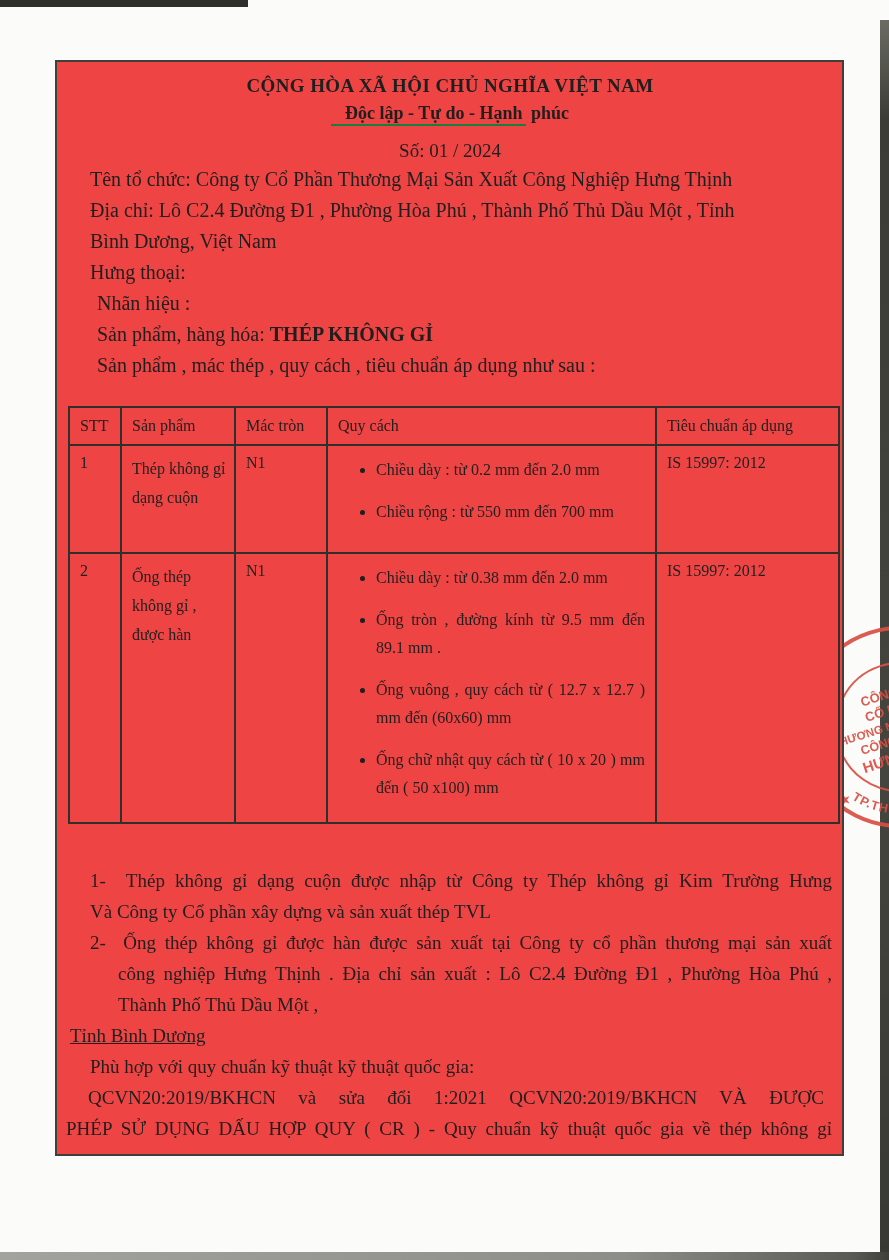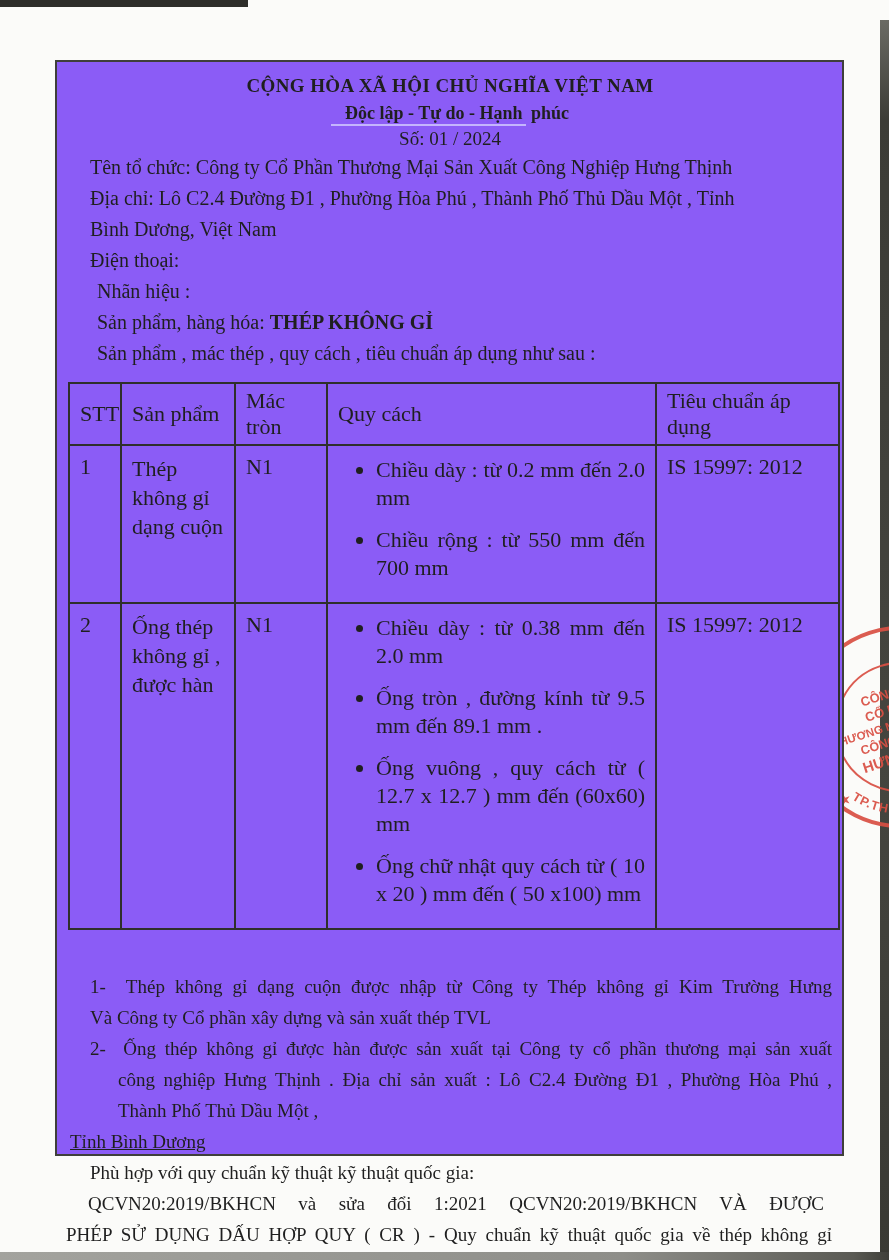--- a/index.html
+++ b/index.html
@@ -15,41 +15,41 @@
   .strip-right{left:880px;top:20px;width:9px;height:1240px;
     background:linear-gradient(180deg,#6b6b64 0%,#3c3c36 8%,#45453f 60%,#393933 100%);}
   .strip-bottom{left:0;top:1252px;width:889px;height:8px;
     background:linear-gradient(90deg,#a3a39e 0%,#8e8e89 70%,#5a5a54 96%,#3f3f3a 100%);}
   .ink-dot{position:absolute;border-radius:50%;background:#3b55b8;opacity:.8;}
   .ink-dash{position:absolute;width:14px;height:2px;background:#3b55b8;opacity:.75;transform:rotate(-18deg);border-radius:2px;}
 
   
   .frame{
     position:absolute;left:55px;top:60px;width:789px;height:1096px;
-    border:2px solid #3f3f3b;background:#8b5cf6;
+    border:2px solid #3f3f3b;background:#ef4444;
     padding:10px 10px 0 11px;box-sizing:border-box;
   }
 
   .c{text-align:center;}
   .nat-header{font-size:19px;font-weight:bold;letter-spacing:.4px;margin-top:2px;line-height:24px;}
   .motto{font-size:18px;font-weight:bold;margin-top:2px;line-height:26px;}
-  .motto .u{border-bottom:2px solid #c4b5fd;padding:0 4px 1px 14px;text-align:center;}
+  .motto .u{border-bottom:2px solid #15803d;padding:0 4px 1px 14px;text-align:center;}
   .doc-title{font-size:23px;font-weight:bold;letter-spacing:1px;margin-top:29px;line-height:28px;}
-  .doc-num{font-size:19px;margin-top:0;line-height:26px;}
+  .doc-num{font-size:19px;margin-top:12px;line-height:26px;}
 
   .info{font-size:20px;line-height:31px;}
   .info .p{margin:0 0 0 22px;text-align:justify;}
   .info .p2{margin-left:29px;}
   .org{margin-top:9px;}
   .bold{font-weight:bold;}
 
   
   table.spec{
-    border-collapse:collapse;margin-top:13px;width:770px;table-layout:fixed;
-    font-size:22px;
+    border-collapse:collapse;margin-top:25px;width:770px;table-layout:fixed;
+    font-size:16px;
   }
   table.spec th,table.spec td{
     border:2px solid #2f2f2b;vertical-align:top;padding:8px 8px 6px 10px;
     font-weight:normal;text-align:left;
   }
   col.c-stt{width:52px;}col.c-sp{width:114px;}col.c-mt{width:92px;}
   col.c-qc{width:329px;}col.c-tc{width:183px;}
   th.mid,td.mid{text-align:center;padding-left:4px;padding-right:4px;}
   tr.hdr th{height:28px;vertical-align:middle;padding-top:4px;padding-bottom:4px;}
   td.sp-cell{text-align:justify;line-height:29px;}
@@ -110,21 +110,21 @@
 
   <div class="c nat-header">CỘNG HÒA XÃ HỘI CHỦ NGHĨA VIỆT NAM</div>
   <div class="c motto"><span class="u">Độc lập - Tự do - Hạnh</span><span> phúc</span></div>
 
   <div class="c doc-num">Số: 01 / 2024</div>
 
   <div class="info">
     <div class="p org">Tên tổ chức: Công ty Cổ Phần Thương Mại Sản Xuất Công Nghiệp Hưng Thịnh</div>
     <div class="p">Địa chỉ: Lô C2.4 Đường Đ1 , Phường Hòa Phú , Thành Phố Thủ Dầu Một , Tỉnh</div>
     <div class="p">Bình Dương, Việt Nam</div>
-    <div class="p">Điện thoại:</div>
+    <div class="p">Hưng thoại:</div>
     <div class="p p2">Nhãn hiệu :</div>
     <div class="p p2"><span>Sản phẩm, hàng hóa: </span><span class="bold">THÉP KHÔNG GỈ</span></div>
     <div class="p p2">Sản phẩm , mác thép , quy cách , tiêu chuẩn áp dụng như sau :</div>
   </div>
 
   <table class="spec">
     <colgroup>
         <col class="c-stt">
         <col class="c-sp">
         <col class="c-mt">

